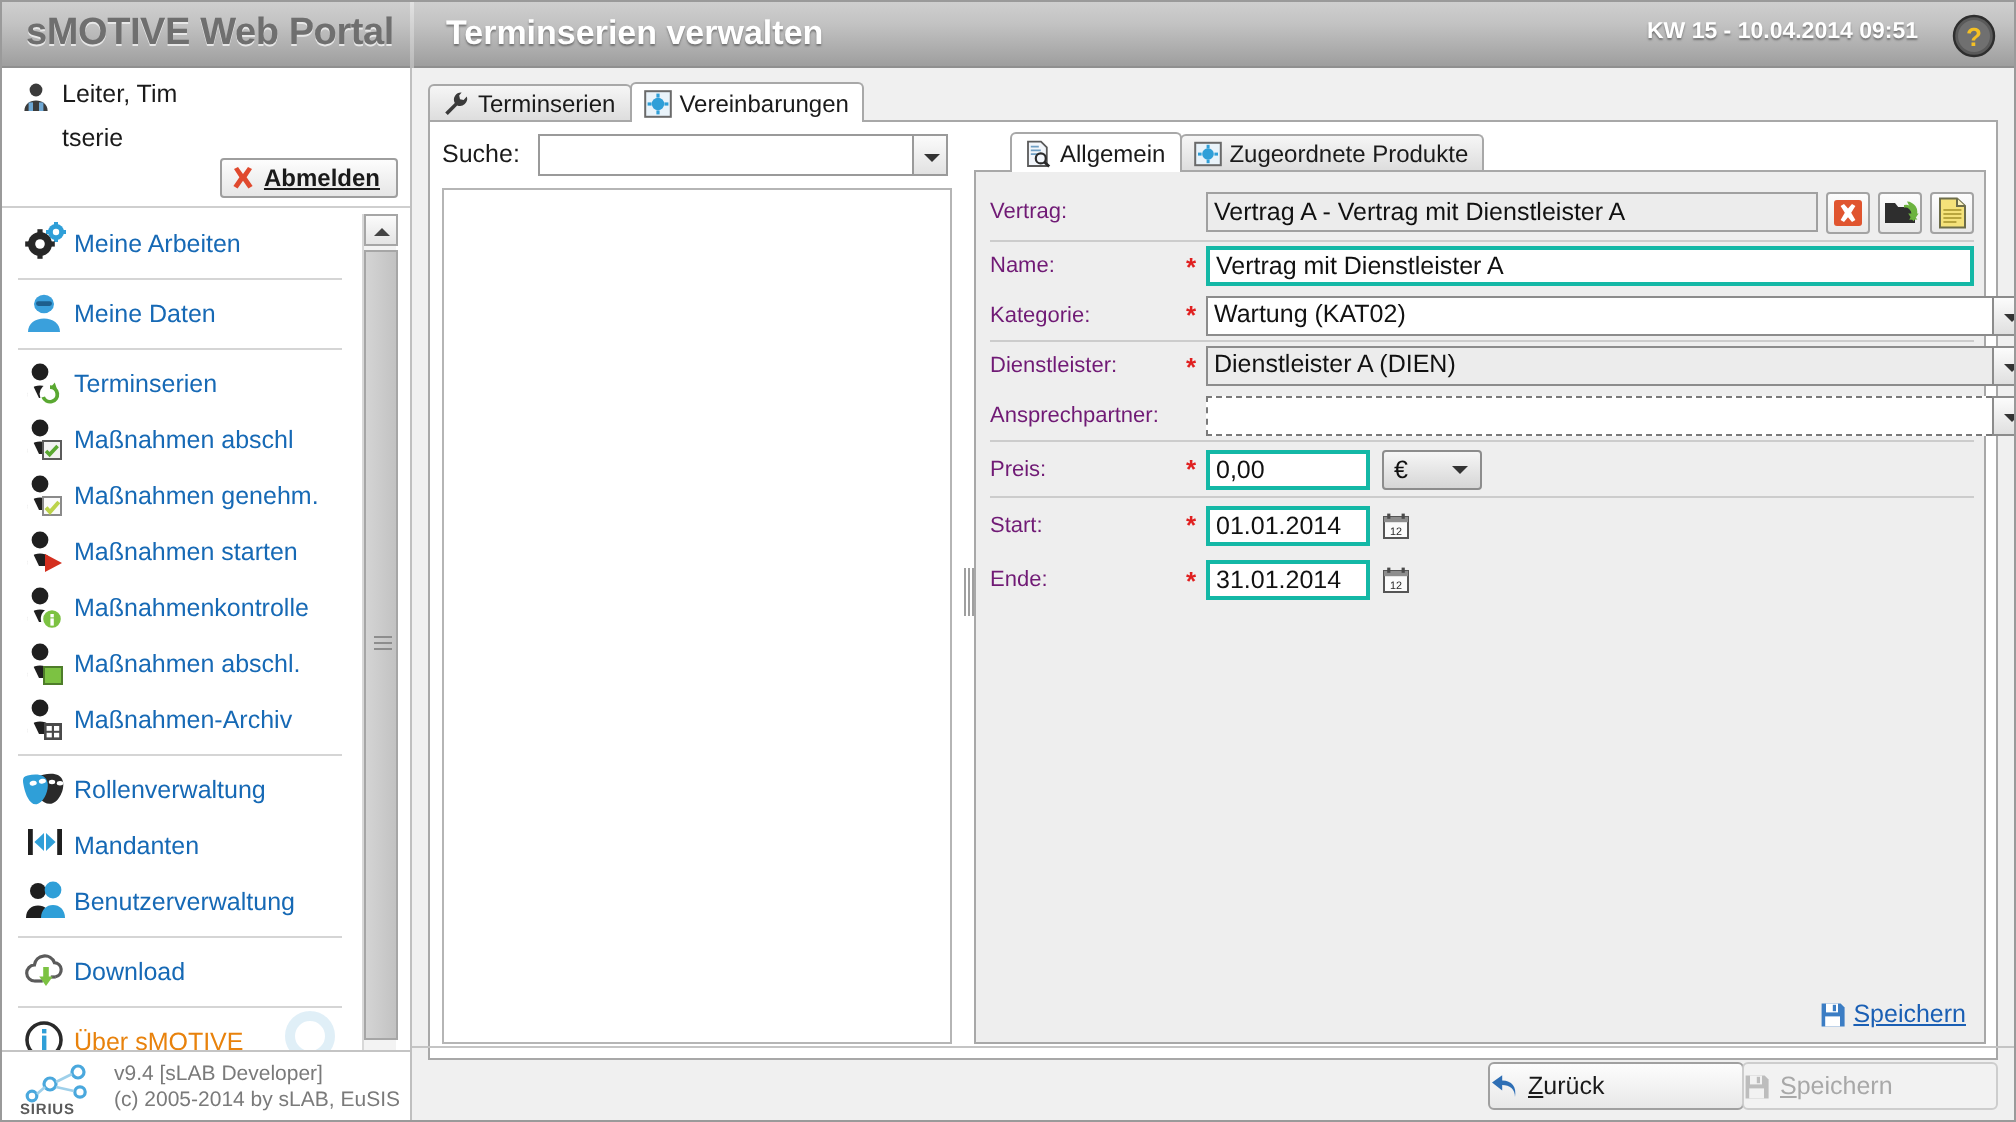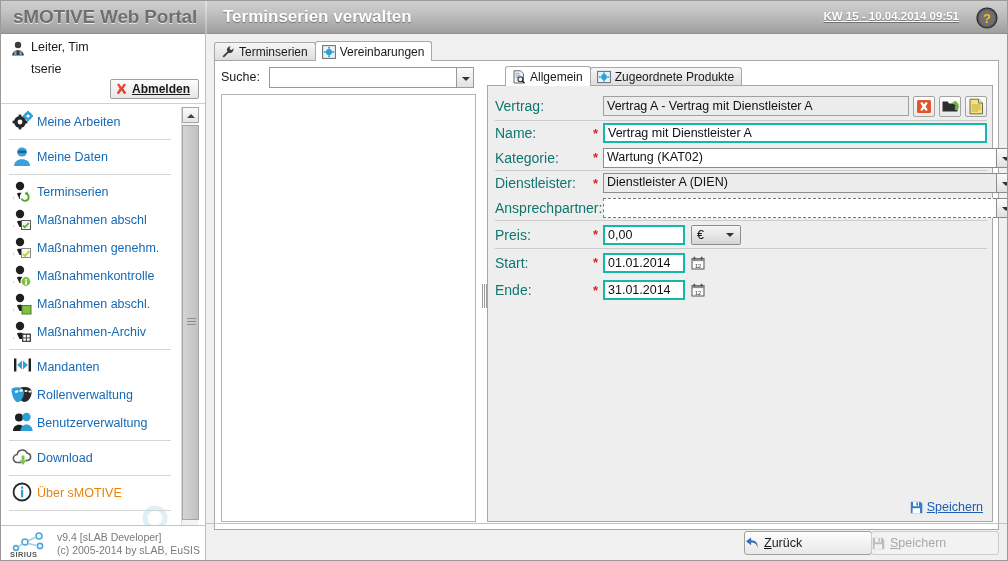--- a/index.html
+++ b/index.html
@@ -38,21 +38,20 @@
   }
   .header-title {
     position: absolute; left: 222px; top: 6px;
     font-size: 17px; font-weight: bold; color: #ffffff;
     text-shadow: 0 1px 1px rgba(60,60,60,.55);
   }
   .header-clock {
     position: absolute; right: 48px; top: 9px;
     font-size: 11.5px; font-weight: bold; color: #ffffff;
     text-shadow: 0 1px 1px rgba(60,60,60,.55);
-    text-decoration: underline;
   }
   .header-help {
     position: absolute; right: 9px; top: 6px;
     width: 22px; height: 22px; cursor: pointer;
   }
 
   
   .sidebar {
     position: absolute; left: 0; top: 33px; width: 205px; height: 527px;
     background: #ffffff;
@@ -192,21 +191,21 @@
   .detailcol { position: absolute; left: 272px; top: 5px; width: 506px; height: 458px; }
   .inner-tabbar { position: absolute; left: 2px; top: 0; height: 20px; display: flex; align-items: flex-end; margin-left: 16px; }
   .inner-panel {
     position: absolute; left: 0; top: 19px; width: 506px; height: 437px;
     background: #eeeeee; border: 1px solid #a8a8a8;
   }
 
   .form { position: absolute; left: 7px; top: 6px; width: 492px; }
   .frow { position: relative; height: 25px; display: flex; align-items: center; }
   .frow.sep { border-top: 1px solid #cccccc; }
-  .flabel { width: 98px; flex: 0 0 98px; font-size: 14px; color: #0f766e; }
+  .flabel { width: 98px; flex: 0 0 98px; font-size: 11px; color: #701a75; }
   .fstar { width: 10px; flex: 0 0 10px; color: #e02020; font-size: 13px; font-weight: bold; line-height: 1; }
   .txt {
     height: 20px; border: 2px solid #14b8a6; background: #ffffff;
     font-size: 12.5px; padding: 0 3px; outline: none; color: #111;
     font-family: "Liberation Sans", sans-serif;
   }
   .txt.ro { background: #ececec; border: 1px solid #a0a0a0; }
   .sel-wrap { display: flex; height: 20px; }
   .sel-body {
     height: 20px; border: 1px solid #8c8c8c; border-right: none;
@@ -392,20 +391,31 @@
               </svg>
             </span>
             <span class="nav-lbl">Maßnahmen genehm.</span>
           </div>
           <div class="nav-item">
             <span class="nav-ico">
               <svg width="24" height="24" viewBox="0 0 24 24">
                 <circle cx="9" cy="6" r="4.2" fill="#1f1f1f"></circle>
                 <path d="M2.5 19c0-4 3-6.2 6.5-6.2s6.5 2.2 6.5 6.2z" fill="#1f1f1f"></path>
                 <path d="M5.5 12.8 A6.5 6.5 0 0 0 2.5 19 h6 z" fill="#ffffff"></path>
+                <path d="M11.5 13 L20 17.5 L11.5 22 Z" fill="#d42f1f"></path>
+              </svg>
+            </span>
+            <span class="nav-lbl">Maßnahmen starten</span>
+          </div>
+          <div class="nav-item">
+            <span class="nav-ico">
+              <svg width="24" height="24" viewBox="0 0 24 24">
+                <circle cx="9" cy="6" r="4.2" fill="#1f1f1f"></circle>
+                <path d="M2.5 19c0-4 3-6.2 6.5-6.2s6.5 2.2 6.5 6.2z" fill="#1f1f1f"></path>
+                <path d="M5.5 12.8 A6.5 6.5 0 0 0 2.5 19 h6 z" fill="#ffffff"></path>
                 <circle cx="15" cy="17.5" r="5" fill="#7cc242" stroke="#fff" stroke-width="1.2"></circle>
                 <rect x="14.2" y="15" width="1.7" height="1.7" fill="#fff"></rect>
                 <rect x="14.2" y="17.2" width="1.7" height="3.6" fill="#fff"></rect>
               </svg>
             </span>
             <span class="nav-lbl">Maßnahmenkontrolle</span>
           </div>
           <div class="nav-item">
             <span class="nav-ico">
               <svg width="24" height="24" viewBox="0 0 24 24">
@@ -430,41 +440,41 @@
                 <rect x="16" y="18.4" width="2.6" height="2.3" fill="#fff"></rect>
               </svg>
             </span>
             <span class="nav-lbl">Maßnahmen-Archiv</span>
           </div>
         </div>
 
         <div class="nav-group">
           <div class="nav-item">
             <span class="nav-ico">
-              <svg width="24" height="20" viewBox="0 0 24 20">
-                <rect x="3" y="3.5" width="2.4" height="13" fill="#1f1f1f"></rect>
-                <rect x="17.6" y="3.5" width="2.4" height="13" fill="#1f1f1f"></rect>
-                <path d="M6.2 10 L11 5.5 L11 14.5 Z" fill="#2f9fd8"></path>
-                <path d="M16.8 10 L12 5.5 L12 14.5 Z" fill="#2f9fd8"></path>
-              </svg>
-            </span>
-            <span class="nav-lbl">Mandanten</span>
-          </div>
-          <div class="nav-item">
-            <span class="nav-ico">
               <svg width="24" height="22" viewBox="0 0 24 22">
                 <path d="M12 4c5 0 9 1.5 9 5.5S17 19 13 19 6 13 6 9.5 8 4 12 4z" fill="#2a2a2a" transform="rotate(-12 13 11)"></path>
                 <path d="M2 5c5 0 9 1.5 9 5.5S7 20 3.5 20 -1 14 -1 10.5 -1 5 2 5z" fill="#2f9fd8" transform="translate(2,-1) rotate(-12 5 11)"></path>
                 <ellipse cx="5.6" cy="8.6" rx="1.8" ry="1.2" fill="#fff" transform="rotate(-12 5.6 8.6)"></ellipse>
                 <ellipse cx="10.2" cy="7.6" rx="1.8" ry="1.2" fill="#fff" transform="rotate(-12 10.2 7.6)"></ellipse>
                 <ellipse cx="15" cy="8" rx="1.6" ry="1.1" fill="#fff"></ellipse>
                 <ellipse cx="19" cy="8.6" rx="1.6" ry="1.1" fill="#fff"></ellipse>
               </svg>
             </span>
             <span class="nav-lbl">Rollenverwaltung</span>
+          </div>
+          <div class="nav-item">
+            <span class="nav-ico">
+              <svg width="24" height="20" viewBox="0 0 24 20">
+                <rect x="3" y="3.5" width="2.4" height="13" fill="#1f1f1f"></rect>
+                <rect x="17.6" y="3.5" width="2.4" height="13" fill="#1f1f1f"></rect>
+                <path d="M6.2 10 L11 5.5 L11 14.5 Z" fill="#2f9fd8"></path>
+                <path d="M16.8 10 L12 5.5 L12 14.5 Z" fill="#2f9fd8"></path>
+              </svg>
+            </span>
+            <span class="nav-lbl">Mandanten</span>
           </div>
           <div class="nav-item">
             <span class="nav-ico">
               <svg width="24" height="22" viewBox="0 0 24 22">
                 <circle cx="8" cy="6.5" r="4" fill="#1f1f1f"></circle>
                 <path d="M2 20c0-4 2.7-6.2 6-6.2s6 2.2 6 6.2z" fill="#1f1f1f"></path>
                 <circle cx="15.5" cy="6" r="4.2" fill="#2f9fd8"></circle>
                 <path d="M9.5 20c0-4.2 2.8-6.5 6-6.5s6 2.3 6 6.5z" fill="#2f9fd8"></path>
               </svg>
             </span>

